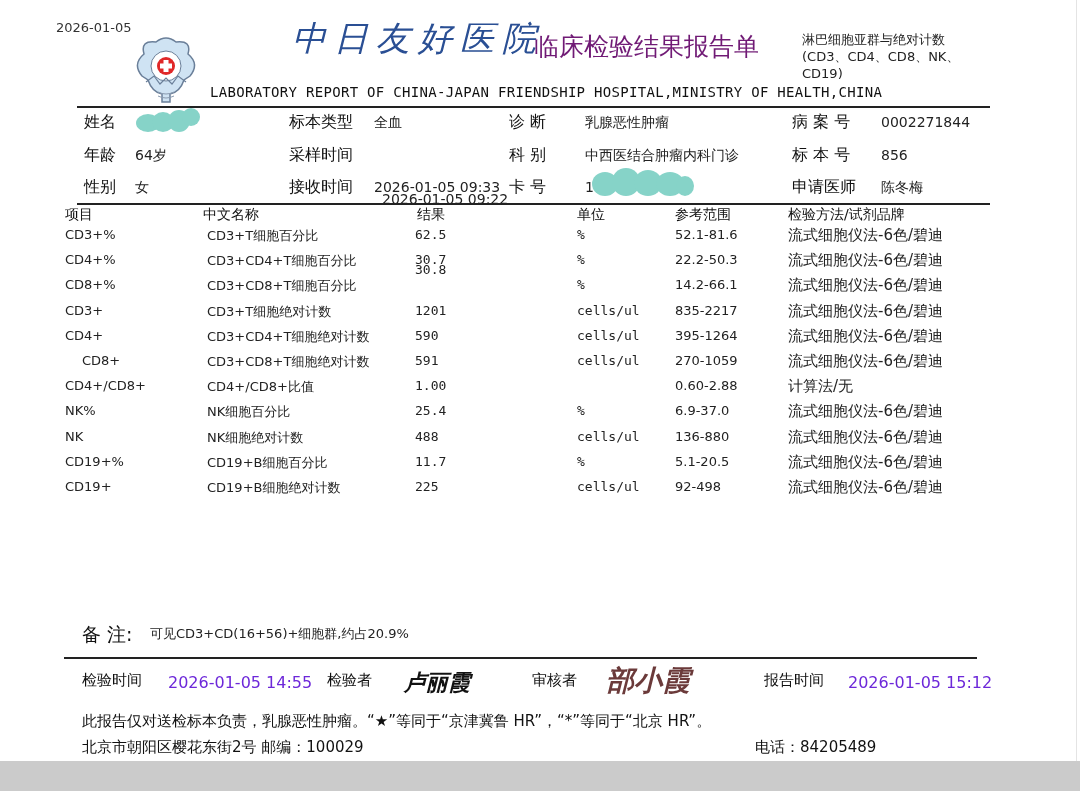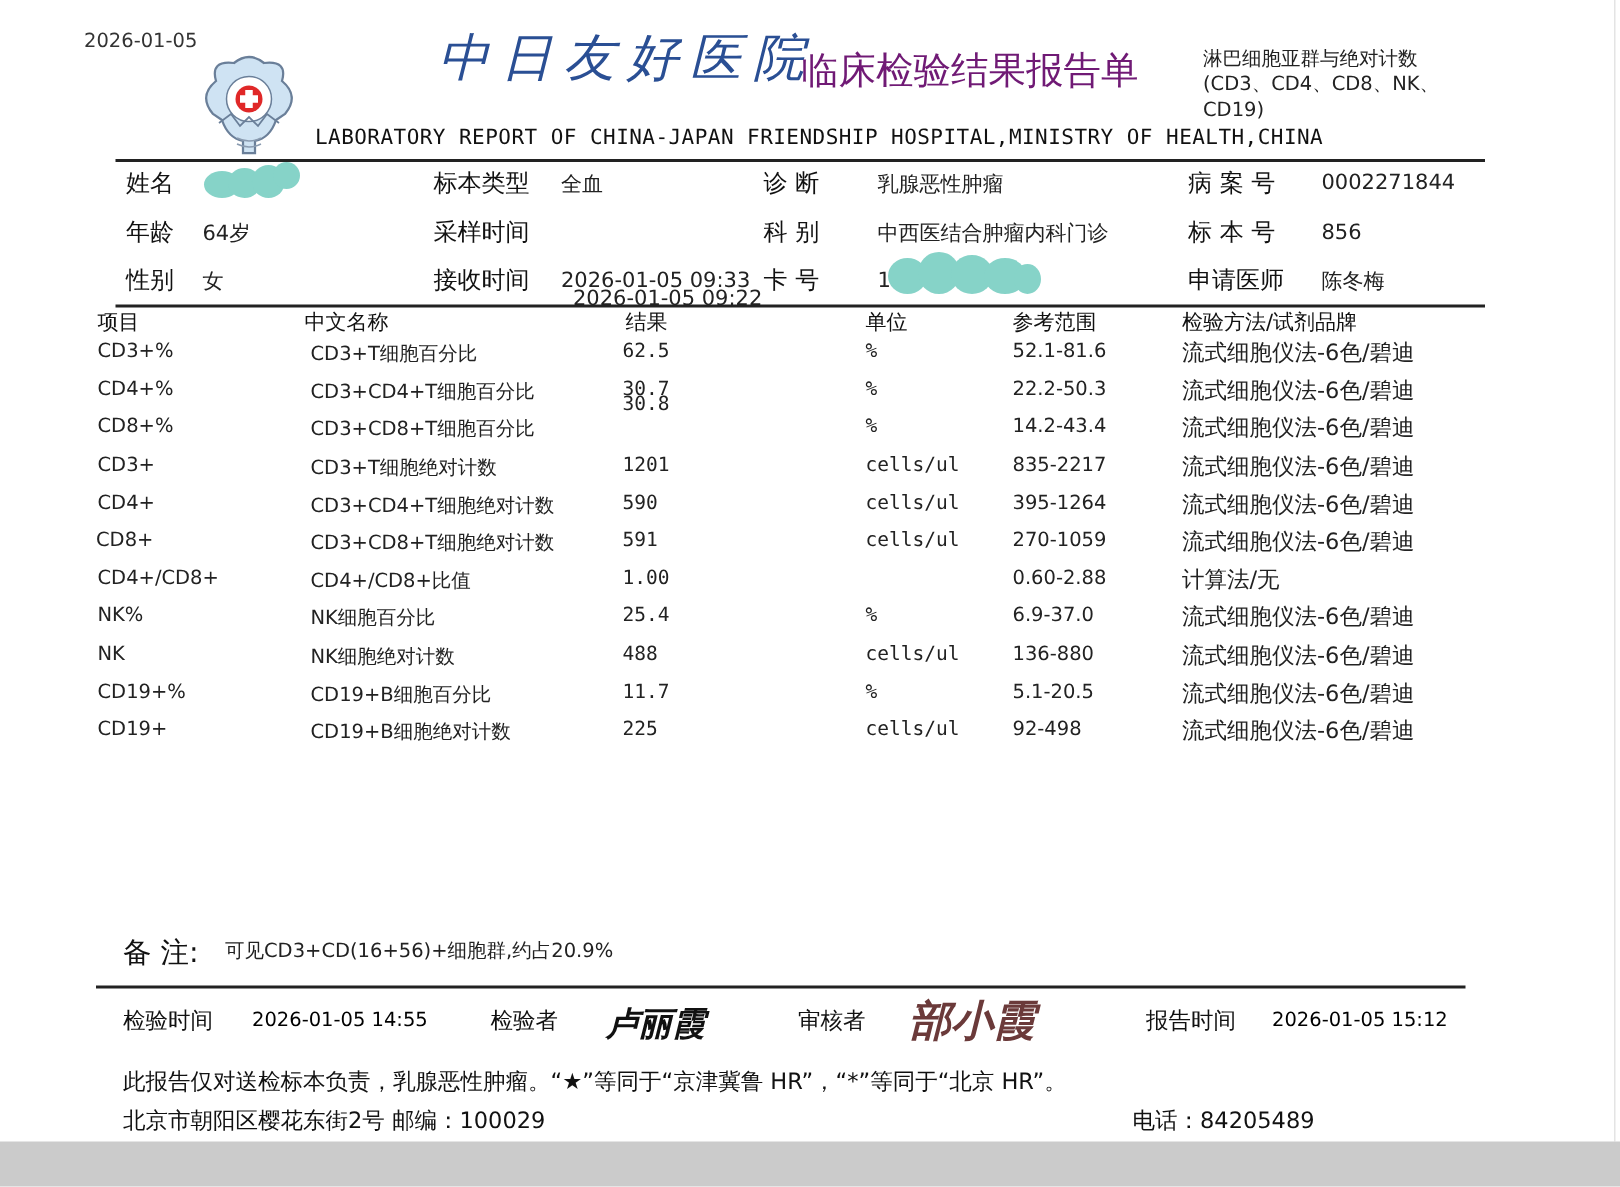--- a/index.html
+++ b/index.html
@@ -16,21 +16,21 @@
   .eng-title { left:210px; top:84px; font-size:14px; color:#111; letter-spacing:0.3px; }
   .hline { position:absolute; height:2px; background:#222; }
   .info-label { font-size:16px; color:#111; }
   .info-val { font-size:14px; color:#222; }
   .redact { position:absolute; background:#86d3c8; border-radius:50%; }
   .th { font-size:14px; color:#111; top:206px; }
   .td { font-size:13px; color:#222; }
   .remark-label { left:82px; top:622px; font-size:19px; color:#111; }
   .remark-text { left:150px; top:625px; font-size:13px; color:#222; }
   .foot-label { font-size:15px; color:#111; }
-  .foot-val { font-size:13px; color:#000000; }
+  .foot-val { font-size:16px; color:#6d28d9; }
   .sig { font-family:"DejaVu Serif", "Liberation Serif", serif; font-style:italic; font-weight:bold; }
   .disclaimer { left:82px; top:712px; font-size:15px; color:#111; }
   .address { left:82px; top:738px; font-size:15px; color:#111; }
   .phone { left:755px; top:738px; font-size:15px; color:#111; }
   .gray-band { position:absolute; left:0; top:761px; width:1080px; height:30px; background:#cbcbcb; }
   .edge { position:absolute; left:1076px; top:0; width:1px; height:761px; background:#e4e4e4; }
 </style>
 </head>
 <body>
 
@@ -132,41 +132,41 @@
           <div class="abs td mono" style="left: 415px; top: 252.2px;">30.7</div>
           <div class="abs td mono" style="left: 577px; top: 252.2px;">%</div>
           <div class="abs td" style="left: 675px; top: 252.2px;">22.2-50.3</div>
           <div class="abs td" style="left: 788px; top: 251.2px; font-size: 15px;">流式细胞仪法-6色/碧迪</div>
         </div>
         <div>
           <div class="abs td" style="left: 65px; top: 277.4px;">CD8+%</div>
           <div class="abs td" style="left: 207px; top: 277.4px;">CD3+CD8+T细胞百分比</div>
           <div class="abs td mono" style="left: 415px; top: 262px;">30.8</div>
           <div class="abs td mono" style="left: 577px; top: 277.4px;">%</div>
-          <div class="abs td" style="left: 675px; top: 277.4px;">14.2-43.4</div>
+          <div class="abs td" style="left: 675px; top: 277.4px;">14.2-66.1</div>
           <div class="abs td" style="left: 788px; top: 276.4px; font-size: 15px;">流式细胞仪法-6色/碧迪</div>
         </div>
         <div>
           <div class="abs td" style="left: 65px; top: 302.6px;">CD3+</div>
           <div class="abs td" style="left: 207px; top: 302.6px;">CD3+T细胞绝对计数</div>
           <div class="abs td mono" style="left: 415px; top: 302.6px;">1201</div>
           <div class="abs td mono" style="left: 577px; top: 302.6px;">cells/ul</div>
           <div class="abs td" style="left: 675px; top: 302.6px;">835-2217</div>
           <div class="abs td" style="left: 788px; top: 301.6px; font-size: 15px;">流式细胞仪法-6色/碧迪</div>
         </div>
         <div>
           <div class="abs td" style="left: 65px; top: 327.8px;">CD4+</div>
           <div class="abs td" style="left: 207px; top: 327.8px;">CD3+CD4+T细胞绝对计数</div>
           <div class="abs td mono" style="left: 415px; top: 327.8px;">590</div>
           <div class="abs td mono" style="left: 577px; top: 327.8px;">cells/ul</div>
           <div class="abs td" style="left: 675px; top: 327.8px;">395-1264</div>
           <div class="abs td" style="left: 788px; top: 326.8px; font-size: 15px;">流式细胞仪法-6色/碧迪</div>
         </div>
         <div>
-          <div class="abs td" style="left: 64px; top: 353px; text-align: right;">CD8+</div>
+          <div class="abs td" style="left: 82px; top: 353px; text-align: right;">CD8+</div>
           <div class="abs td" style="left: 207px; top: 353px;">CD3+CD8+T细胞绝对计数</div>
           <div class="abs td mono" style="left: 415px; top: 353px;">591</div>
           <div class="abs td mono" style="left: 577px; top: 353px;">cells/ul</div>
           <div class="abs td" style="left: 675px; top: 353px;">270-1059</div>
           <div class="abs td" style="left: 788px; top: 352px; font-size: 15px;">流式细胞仪法-6色/碧迪</div>
         </div>
         <div>
           <div class="abs td" style="left: 65px; top: 378.2px;">CD4+/CD8+</div>
           <div class="abs td" style="left: 207px; top: 378.2px;">CD4+/CD8+比值</div>
           <div class="abs td mono" style="left: 415px; top: 378.2px;">1.00</div>

